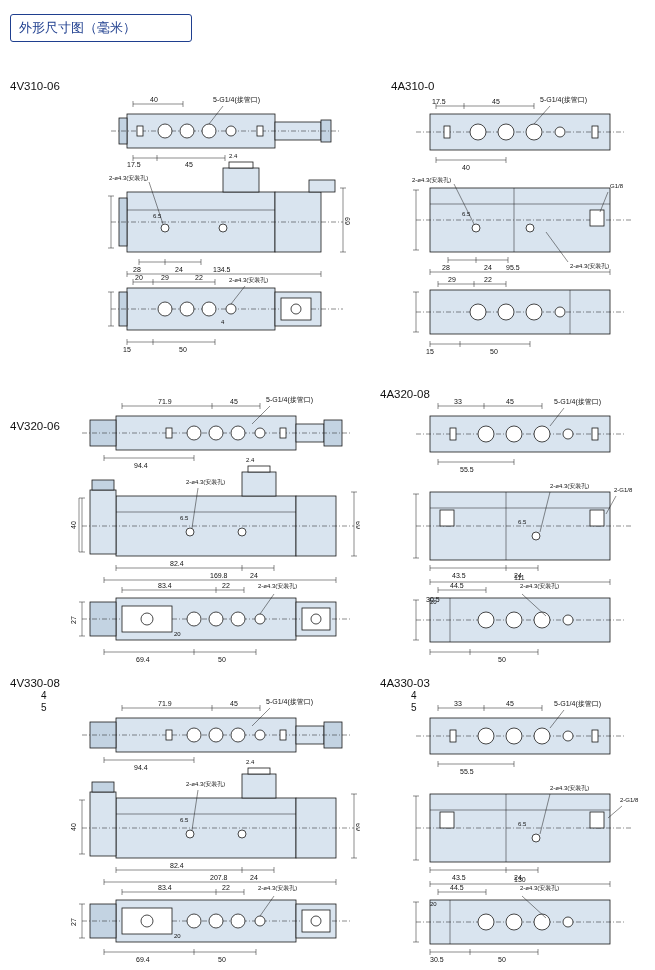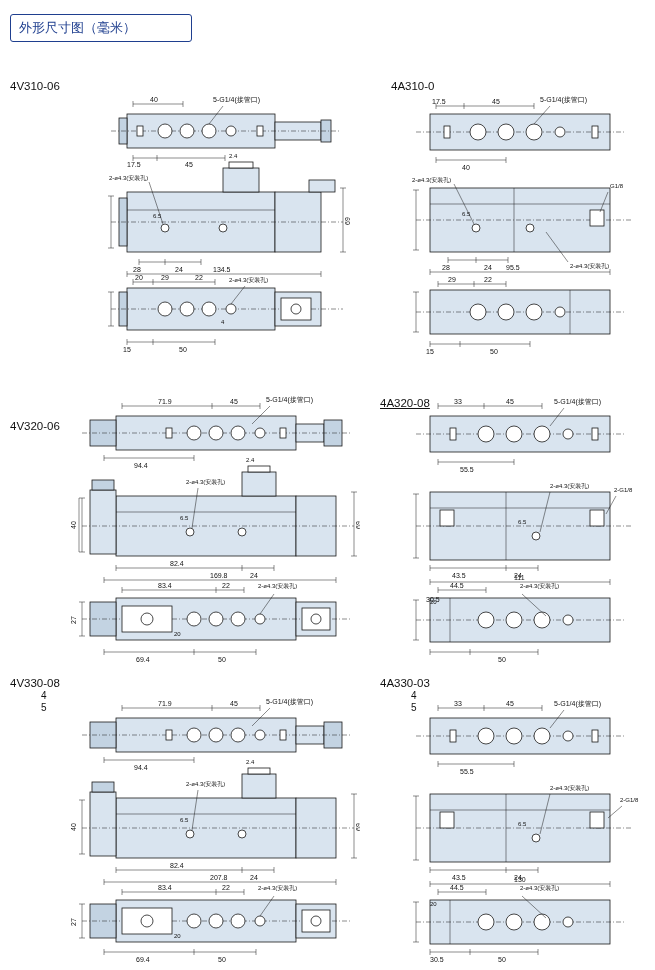--- a/index.html
+++ b/index.html
@@ -43,21 +43,21 @@
 
 <div class="page">
 
   <div class="title-bar">
     <div class="txt">外形尺寸图（毫米）</div>
   </div>
 
   <div class="model" style="left:10px;top:80px;">4V310-06</div>
   <div class="model" style="left:380px;top:80px;margin-left:11px;">4A310-0</div>
   <div class="model" style="left:10px;top:376px;margin-top:44px;">4V320-06</div>
-  <div class="model" style="left:380px;top:397px;text-decoration:underline;">4A320-08</div>
+  <div class="model" style="left:380px;top:388px;">4A320-08</div>
   <div class="model" style="left:10px;top:677px;">4V330-08</div>
   <div class="sub-num" style="left:41px;top:690px;">4</div>
   <div class="sub-num" style="left:41px;top:702px;">5</div>
   <div class="model" style="left:380px;top:677px;">4A330-03</div>
   <div class="sub-num" style="left:411px;top:690px;">4</div>
   <div class="sub-num" style="left:411px;top:702px;">5</div>
 
   <div class="blk" style="left:105px;top:92px;">
     <svg width="250" height="270" viewBox="0 0 250 270">
 

